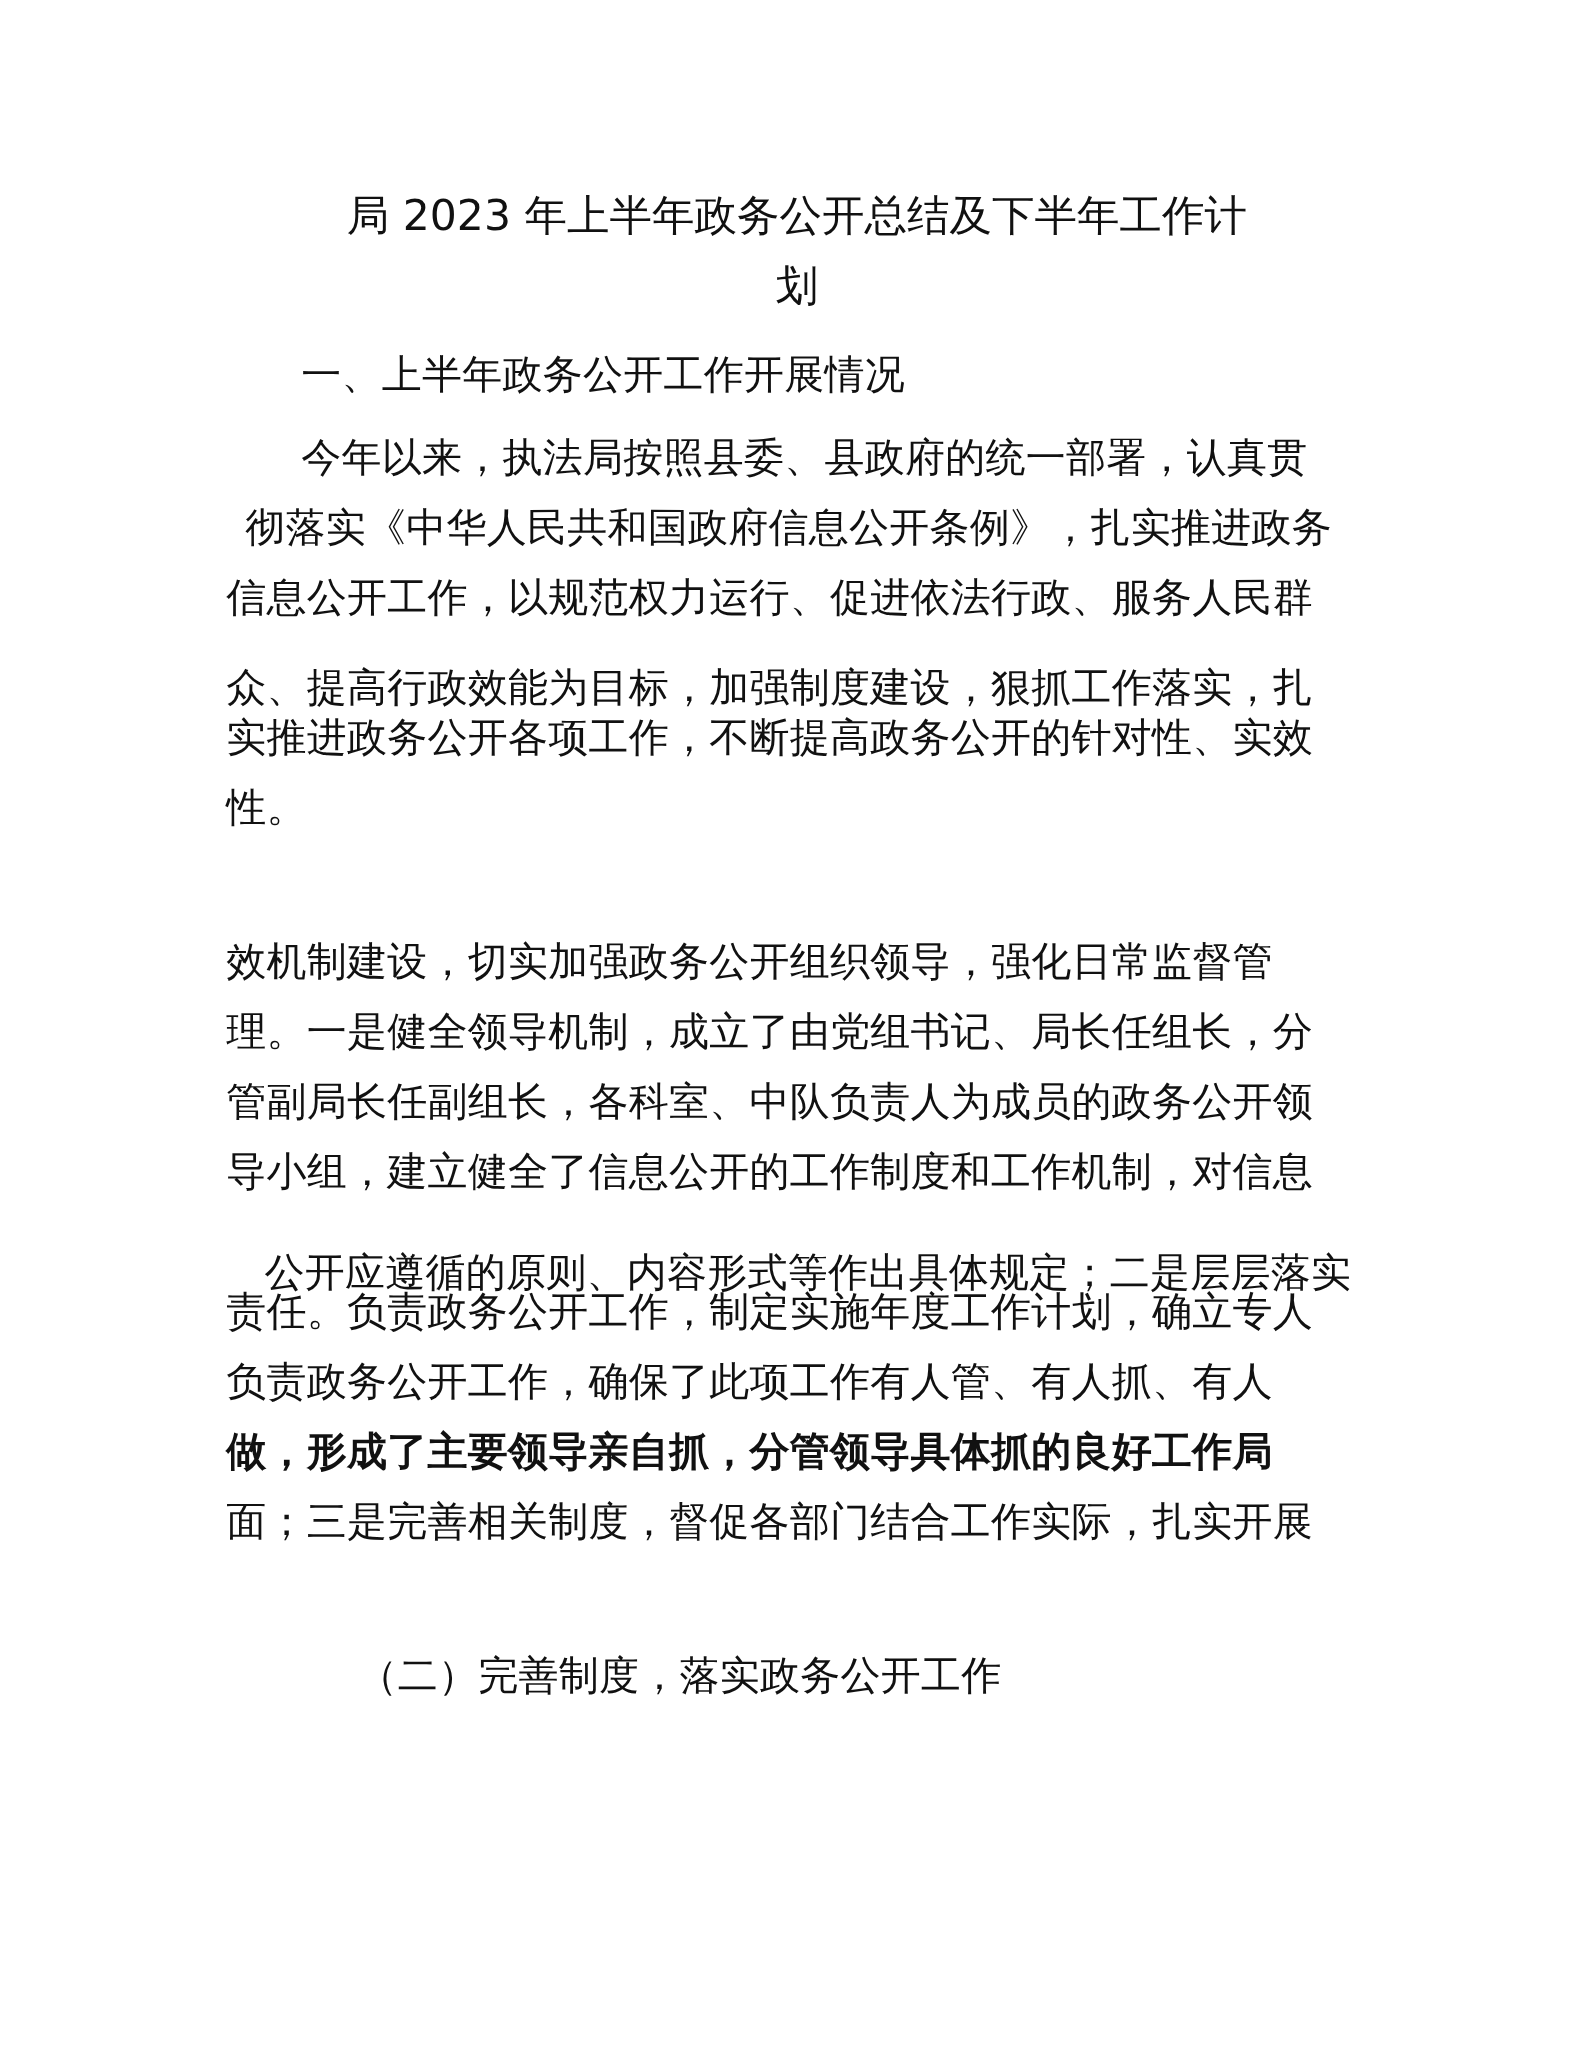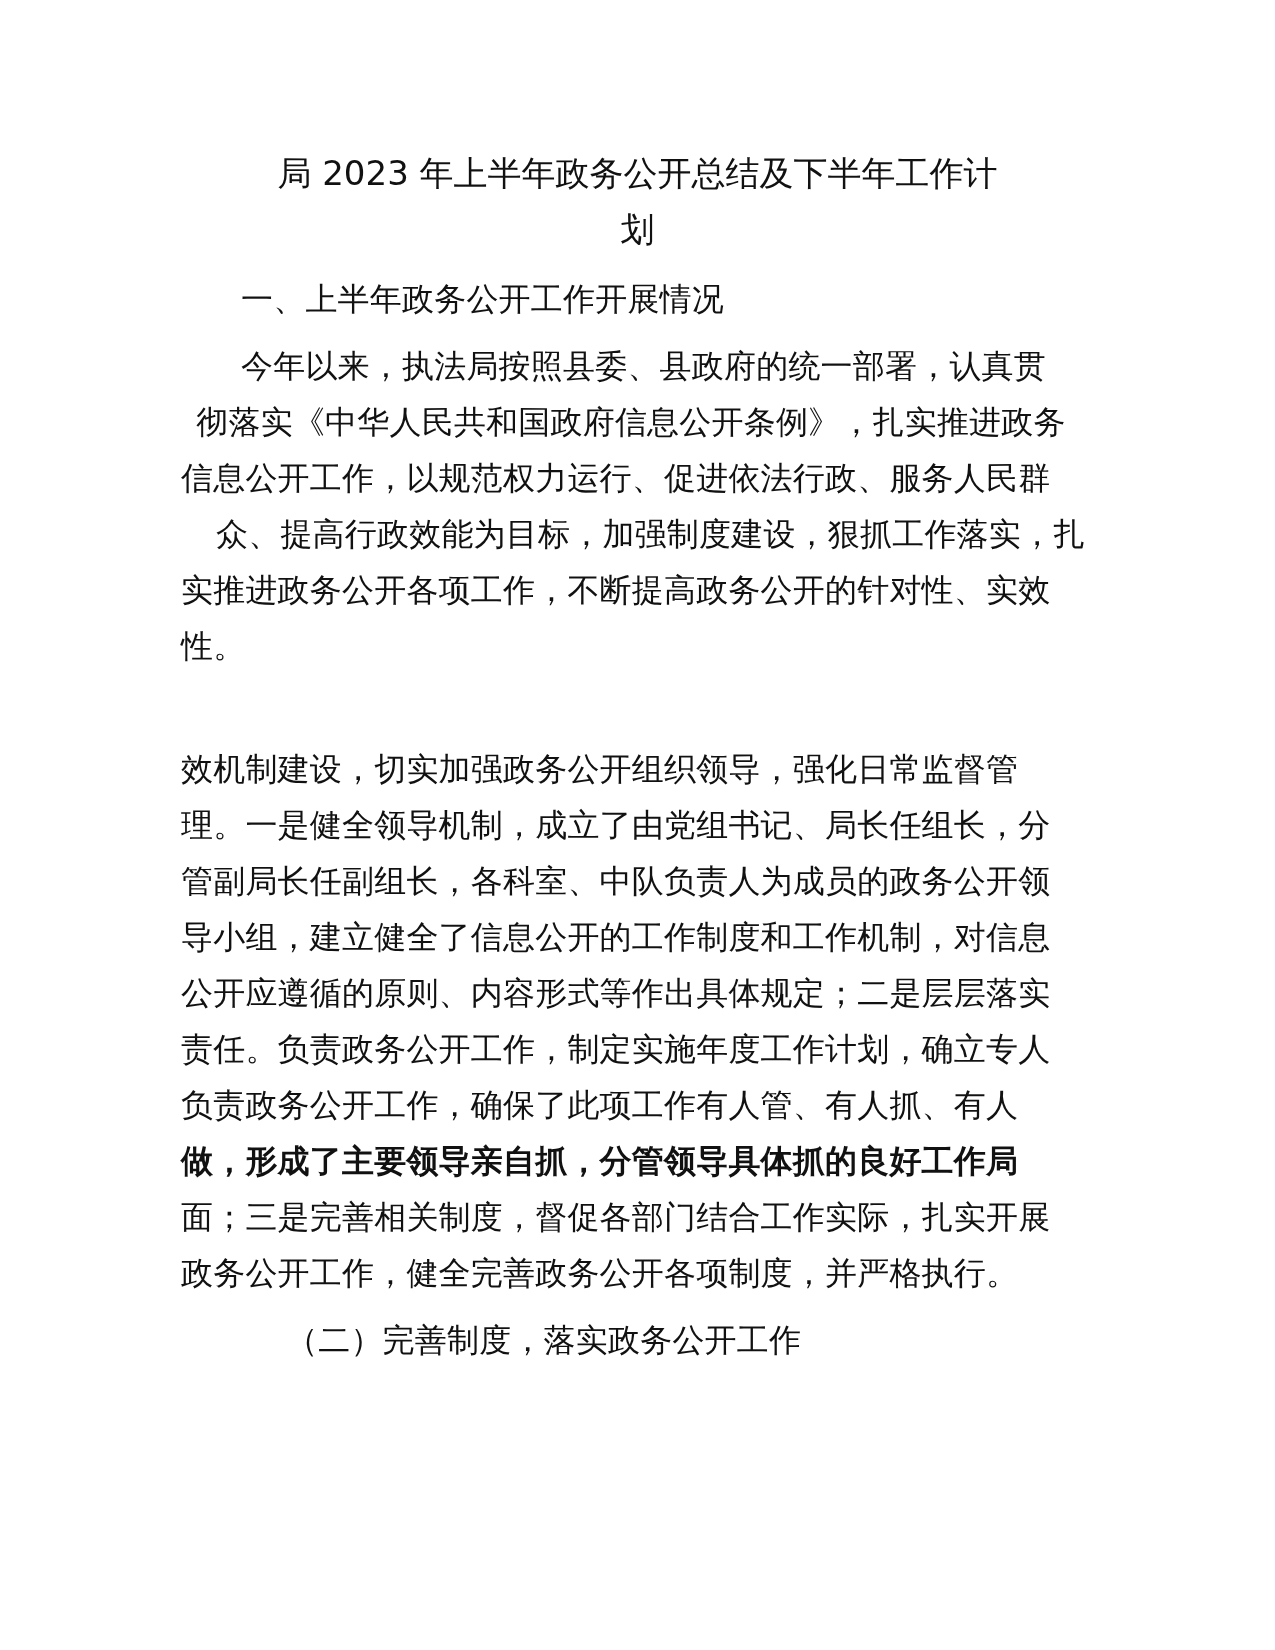--- a/index.html
+++ b/index.html
@@ -48,30 +48,29 @@
 <div class="page">
 
   <div class="title" style="top:145px;">局 2023 年上半年政务公开总结及下半年工作计</div>
   <div class="title" style="top:201px;">划</div>
 
   <div class="line indent" style="top:279px;">一、上半年政务公开工作开展情况</div>
 
   <div class="line indent" style="top:346px;">今年以来，执法局按照县委、县政府的统一部署，认真贯</div>
   <div class="line" style="top:402px;text-align:center;">彻落实《中华人民共和国政府信息公开条例》，扎实推进政务</div>
   <div class="line" style="top:458px;">信息公开工作，以规范权力运行、促进依法行政、服务人民群</div>
-  <div class="line" style="top:514px;margin-left:35px;">众、提高行政效能为目标，加强制度建设，狠抓工作落实，扎</div>
+  <div class="line" style="top:530px;">众、提高行政效能为目标，加强制度建设，狠抓工作落实，扎</div>
   <div class="line" style="top:570px;">实推进政务公开各项工作，不断提高政务公开的针对性、实效</div>
   <div class="line" style="top:626px;">性。</div>
 
   <div class="line" style="top:749px;">效机制建设，切实加强政务公开组织领导，强化日常监督管</div>
   <div class="line" style="top:805px;">理。一是健全领导机制，成立了由党组书记、局长任组长，分</div>
   <div class="line" style="top:861px;">管副局长任副组长，各科室、中队负责人为成员的政务公开领</div>
   <div class="line" style="top:917px;">导小组，建立健全了信息公开的工作制度和工作机制，对信息</div>
-  <div class="line" style="top:973px;">公开应遵循的原则、内容形式等作出具体规定；二是层层落实</div>
+  <div class="line" style="top:998px;text-align:right;">公开应遵循的原则、内容形式等作出具体规定；二是层层落实</div>
   <div class="line" style="top:1029px;">责任。负责政务公开工作，制定实施年度工作计划，确立专人</div>
   <div class="line" style="top:1085px;">负责政务公开工作，确保了此项工作有人管、有人抓、有人</div>
   <div class="line" style="top:1141px;font-weight:bold;">做，形成了主要领导亲自抓，分管领导具体抓的良好工作局</div>
   <div class="line" style="top:1197px;">面；三是完善相关制度，督促各部门结合工作实际，扎实开展</div>
-  <div class="line" style="top:1253px;">政务公开工作，健全完善政务公开各项制度，并严格执行。</div>
 
   <div class="line indent" style="top:1320px;margin-left:45px;">（二）完善制度，落实政务公开工作</div>
 
 </div>
 
 </body></html>

